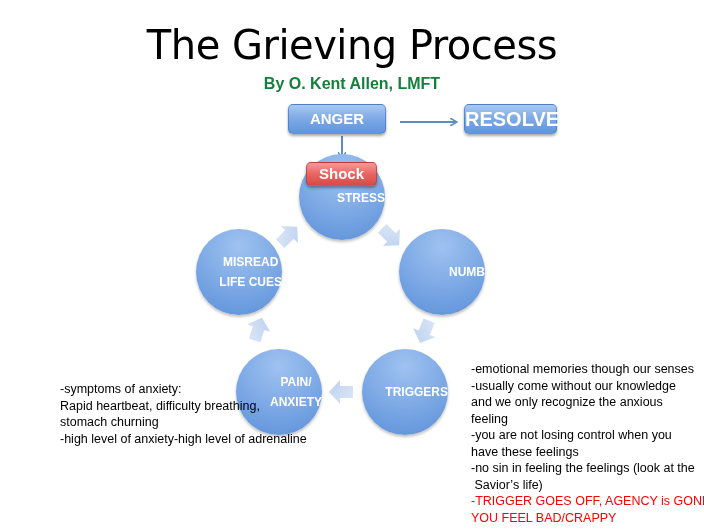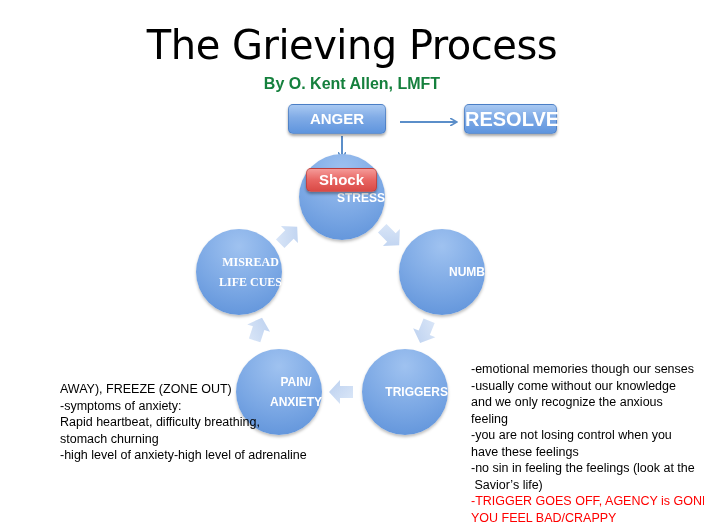--- a/index.html
+++ b/index.html
@@ -1,31 +1,31 @@
 <!DOCTYPE html>
 <html><head>
 <meta charset="utf-8">
 <style>
   html, body { margin: 0; padding: 0; background: #ffffff; }
   body { width: 704px; height: 530px; position: relative; overflow: hidden; font-family: "Liberation Sans", "DejaVu Sans", sans-serif; }
   .title { position: absolute; left: 0; width: 704px; top: 22px; text-align: center; font-size: 40px; color: #000; font-family: "DejaVu Sans", sans-serif; letter-spacing: -0.5px; }
   .subtitle { position: absolute; left: 0; width: 704px; top: 75px; text-align: center; font-size: 16px; color: #15803d; font-weight: bold; font-family: "Liberation Sans", sans-serif; }
   .box { position: absolute; border-radius: 5px; color: #fff; font-weight: bold; text-align: center; font-family: "Liberation Sans", sans-serif; box-shadow: 0 2px 3px rgba(0,0,0,0.35); border: 1px solid rgba(60,110,180,0.6); box-sizing: border-box; }
   .box.blue { background: linear-gradient(to bottom, #a9c9f2 0%, #80abe6 45%, #5f95de 100%); }
-  .box.red  { background: linear-gradient(to bottom, #f49a98 0%, #e86562 50%, #d94a46 100%); border-color: rgba(170,50,50,0.6); margin-top: 6px; }
+  .box.red  { background: linear-gradient(to bottom, #f49a98 0%, #e86562 50%, #d94a46 100%); border-color: rgba(170,50,50,0.6); }
   .trauma { left: 288px; top: 104px; width: 98px; height: 30px; line-height: 28px; font-size: 15px; }
   .resolve { left: 464px; top: 104px; width: 93px; height: 30px; line-height: 28px; font-size: 20px; }
   .shock { left: 306px; top: 162px; width: 71px; height: 24px; line-height: 22px; font-size: 15px; z-index: 3; }
   .circle { position: absolute; width: 86px; height: 86px; border-radius: 50%; background: radial-gradient(circle at 50% 20%, #9fc2f0 0%, #7aa7e4 55%, #5a8fd8 100%); box-shadow: 0 2px 3px rgba(0,0,0,0.25); color: #fff; font-weight: bold; display: flex; align-items: center; justify-content: flex-end; text-align: center; font-size: 12px; line-height: 20px; font-family: "Liberation Sans", sans-serif; }
   .c-stress { left: 299px; top: 154px; }
   .c-stress span { margin-top: 2px; }
   .c-numb { left: 399px; top: 229px; }
   .c-triggers { left: 362px; top: 349px; }
   .c-pain { left: 236px; top: 349px; }
-  .c-misread { left: 196px; top: 229px; font-family: Liberation Serif, serif; }
+  .c-misread { left: 196px; top: 229px; }
   .multi { white-space: pre-line; }
   svg.overlay { position: absolute; left: 0; top: 0; width: 704px; height: 530px; pointer-events: none; }
   .note { position: absolute; font-size: 12.5px; line-height: 16.5px; color: #000; font-family: "Liberation Sans", sans-serif; }
   .note-left { left: 60px; top: 381px; width: 260px; }
   .note-right { left: 471px; top: 361px; width: 235px; }
   .note .red { color: #ff0000; }
   .note div { white-space: nowrap; }
 </style>
 </head>
 <body>
@@ -82,21 +82,20 @@
 <div class="circle c-pain">
   <span class="multi">PAIN/
 ANXIETY</span>
 </div>
 <div class="circle c-misread">
   <span class="multi">MISREAD
 LIFE CUES</span>
 </div>
 
 <div class="note note-left">
-  <div>AWAY), FREEZE (ZONE OUT)</div>
   <div>-symptoms of anxiety:</div>
   <div>Rapid heartbeat, difficulty breathing,</div>
   <div>stomach churning</div>
   <div>-high level of anxiety-high level of adrenaline</div>
 </div>
 
 <div class="note note-right">
   <div>-emotional memories though our senses</div>
   <div>-usually come without our knowledge</div>
   <div>and we only recognize the anxious</div>

